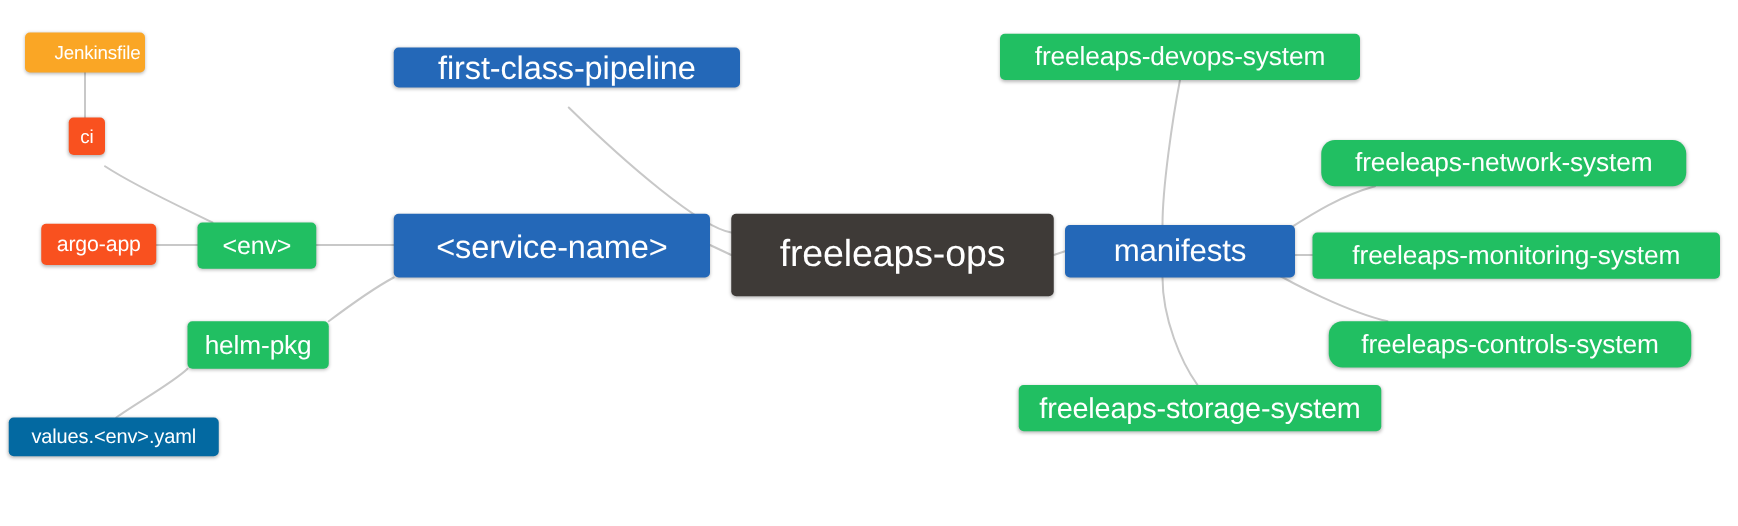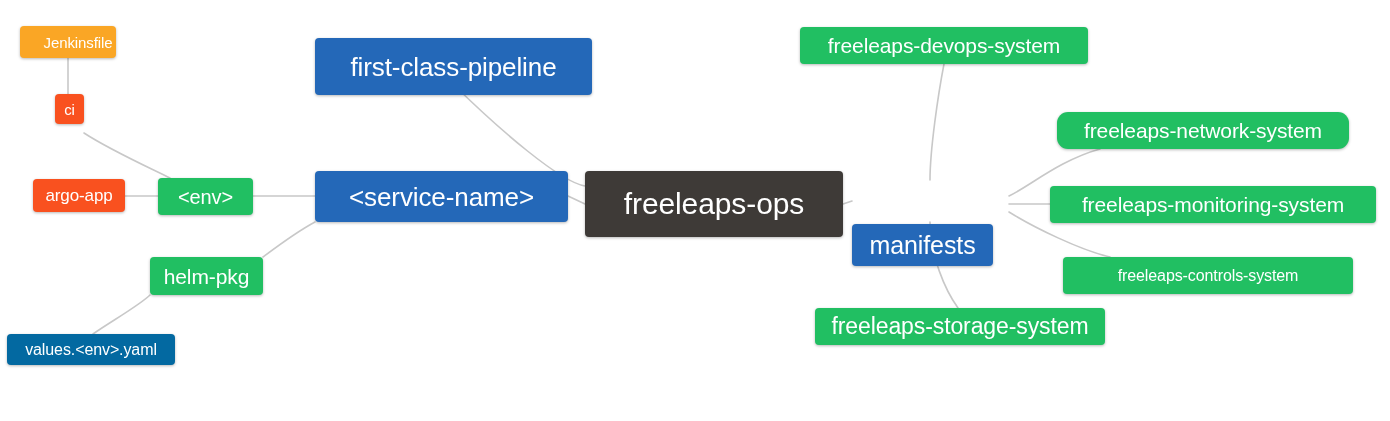--- a/index.html
+++ b/index.html
@@ -64,21 +64,21 @@
       <path d="M 930 180 C 930 150 938 95 944 64" fill="none" stroke="#c8c8c8" stroke-width="1.6" stroke-linecap="round"></path>
       <path d="M 1009 196 C 1030 186 1060 160 1100 149" fill="none" stroke="#c8c8c8" stroke-width="1.6" stroke-linecap="round"></path>
       <path d="M 1009 204 L 1050 204" fill="none" stroke="#c8c8c8" stroke-width="1.6" stroke-linecap="round"></path>
       <path d="M 1009 212 C 1035 228 1080 250 1110 257" fill="none" stroke="#c8c8c8" stroke-width="1.6" stroke-linecap="round"></path>
       <path d="M 930 222 C 930 255 945 290 958 308" fill="none" stroke="#c8c8c8" stroke-width="1.6" stroke-linecap="round"></path>
     </svg>
   <div id="node-layer">
       <div class="node" style="left: 585px; top: 171px; width: 258px; height: 66px; background: rgb(62, 58, 55); font-size: 30px;">
         <span class="label">freeleaps-ops</span>
       </div>
-      <div class="node" style="left: 315px; top: 38px; width: 277px; height: 57px; background: rgb(36, 104, 184); font-size: 26px;">
+      <div class="node" style="left: 315px; top: 38px; width: 277px; height: 32px; background: rgb(36, 104, 184); font-size: 26px;">
         <span class="label">first-class-pipeline</span>
       </div>
       <div class="node" style="left: 315px; top: 171px; width: 253px; height: 51px; background: rgb(36, 104, 184); font-size: 26px;">
         <span class="label">&lt;service-name&gt;</span>
       </div>
       <div class="node" style="left: 158px; top: 178px; width: 95px; height: 37px; background: rgb(33, 191, 98); font-size: 20px;">
         <span class="label">&lt;env&gt;</span>
       </div>
       <div class="node" style="left: 55px; top: 94px; width: 29px; height: 30px; background: rgb(249, 81, 31); font-size: 15px;">
         <span class="label">ci</span>
@@ -88,32 +88,32 @@
       </div>
       <div class="node" style="left: 33px; top: 179px; width: 92px; height: 33px; background: rgb(249, 81, 31); font-size: 17px;">
         <span class="label">argo-app</span>
       </div>
       <div class="node" style="left: 150px; top: 257px; width: 113px; height: 38px; background: rgb(33, 191, 98); font-size: 21px;">
         <span class="label">helm-pkg</span>
       </div>
       <div class="node" style="left: 7px; top: 334px; width: 168px; height: 31px; background: #0369a1; font-size: 16px;">
         <span class="label">values.&lt;env&gt;.yaml</span>
       </div>
-      <div class="node" style="left: 852px; top: 180px; width: 141px; height: 42px; background: rgb(36, 104, 184); font-size: 25px; margin-top: 44px;">
+      <div class="node" style="left: 852px; top: 180px; width: 184px; height: 42px; background: rgb(36, 104, 184); font-size: 25px;">
         <span class="label">manifests</span>
       </div>
       <div class="node" style="left: 800px; top: 27px; width: 288px; height: 37px; background: rgb(33, 191, 98); font-size: 21px;">
         <span class="label">freeleaps-devops-system</span>
       </div>
       <div class="node" style="left: 1057px; top: 112px; width: 292px; height: 37px; background: rgb(33, 191, 98); font-size: 21px; border-radius: 11px;">
         <span class="label">freeleaps-network-system</span>
       </div>
       <div class="node" style="left: 1050px; top: 186px; width: 326px; height: 37px; background: rgb(33, 191, 98); font-size: 21px;">
         <span class="label">freeleaps-monitoring-system</span>
       </div>
-      <div class="node" style="left: 1063px; top: 257px; width: 290px; height: 37px; background: rgb(33, 191, 98); font-size: 16px;">
+      <div class="node" style="left: 1063px; top: 257px; width: 290px; height: 37px; background: rgb(33, 191, 98); font-size: 21px; border-radius: 11px;">
         <span class="label">freeleaps-controls-system</span>
       </div>
       <div class="node" style="left: 815px; top: 308px; width: 290px; height: 37px; background: rgb(33, 191, 98); font-size: 23px;">
         <span class="label">freeleaps-storage-system</span>
       </div>
     </div>
 </div>
 
 </body></html>

